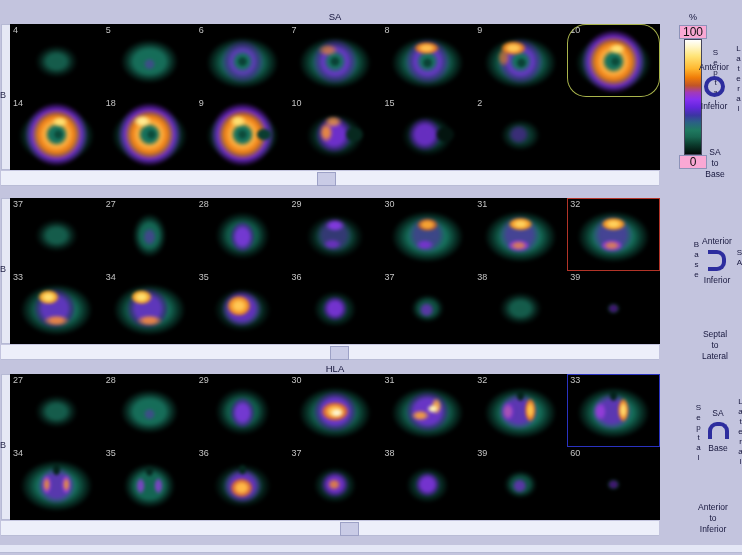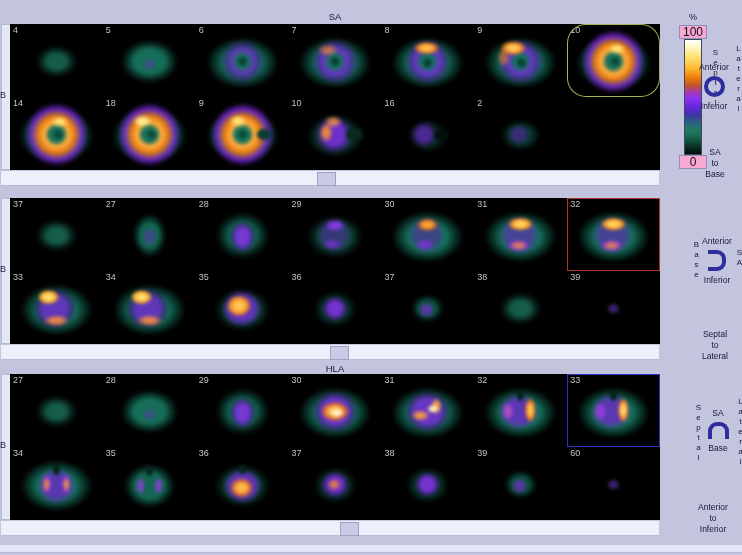--- a/index.html
+++ b/index.html
@@ -86,22 +86,22 @@
         </div>
         <div class="cell">
           <span class="num">9</span>
           <div class="img" style="background: radial-gradient(11px 9px at 74% 50%, rgb(10, 61, 48) 50%, rgba(0, 0, 0, 0) 74%), radial-gradient(7px, rgb(12, 74, 58) 45%, rgba(0, 0, 0, 0) 68%), radial-gradient(11px 8px at 45% 30%, rgb(255, 224, 112) 30%, rgba(0, 0, 0, 0) 80%), radial-gradient(circle, rgba(0, 0, 0, 0) 7px, rgb(255, 175, 62) 12px, rgb(233, 123, 22) 18px, rgba(0, 0, 0, 0) 25px), radial-gradient(circle, rgba(0, 0, 0, 0) 17px, rgba(122, 42, 222, 0.9) 24px, rgba(0, 0, 0, 0) 32px), radial-gradient(42px 30px at 50% 52%, rgba(22, 118, 96, 0.95) 45%, rgba(9, 58, 46, 0.8) 68%, rgba(0, 20, 15, 0) 86%);"></div>
         </div>
         <div class="cell">
           <span class="num">10</span>
           <div class="img" style="background: radial-gradient(13px 11px at 72% 50%, rgb(7, 41, 31) 52%, rgba(0, 0, 0, 0) 76%), radial-gradient(9px 13px at 40% 47%, rgba(248, 148, 48, 0.85) 32%, rgba(0, 0, 0, 0) 78%), radial-gradient(12px 8px at 48% 31%, rgba(248, 158, 58, 0.75) 30%, rgba(0, 0, 0, 0) 78%), radial-gradient(22px 22px at 49% 50%, rgba(122, 42, 220, 0.88) 45%, rgba(70, 26, 140, 0.7) 68%, rgba(0, 0, 0, 0) 85%), radial-gradient(34px 26px at 50% 52%, rgba(18, 100, 82, 0.8) 42%, rgba(8, 48, 38, 0.55) 66%, rgba(0, 0, 0, 0) 84%);"></div>
         </div>
         <div class="cell">
-          <span class="num">16</span>
-          <div class="img" style="background: radial-gradient(11px 10px at 66% 50%, rgb(2, 16, 12) 55%, rgba(0, 0, 0, 0) 78%), radial-gradient(16px 16px at 46% 50%, rgba(104, 38, 192, 0.7) 42%, rgba(56, 20, 112, 0.5) 66%, rgba(0, 0, 0, 0) 84%), radial-gradient(24px 20px at 50% 52%, rgba(14, 80, 66, 0.55) 45%, rgba(0, 0, 0, 0) 82%);"></div>
+          <span class="num">15</span>
+          <div class="img" style="background: radial-gradient(13px 11px at 70% 50%, rgb(3, 20, 15) 55%, rgba(0, 0, 0, 0) 78%), radial-gradient(20px 20px at 47% 50%, rgba(118, 42, 215, 0.85) 45%, rgba(66, 24, 132, 0.65) 68%, rgba(0, 0, 0, 0) 85%), radial-gradient(30px 24px at 50% 52%, rgba(16, 92, 76, 0.7) 45%, rgba(6, 44, 35, 0.5) 68%, rgba(0, 0, 0, 0) 85%);"></div>
         </div>
         <div class="cell">
           <span class="num">2</span>
           <div class="img" style="background: radial-gradient(14px 13px at 48% 50%, rgba(96, 36, 178, 0.55) 40%, rgba(0, 0, 0, 0) 78%), radial-gradient(24px 19px at 50% 51%, rgba(16, 88, 72, 0.65) 42%, rgba(0, 0, 0, 0) 82%);"></div>
         </div>
       </div>
   </div>
   <div class="htrack" style="top:171px">
     <div class="hthumb" style="left: 48%;"></div>
   </div>

